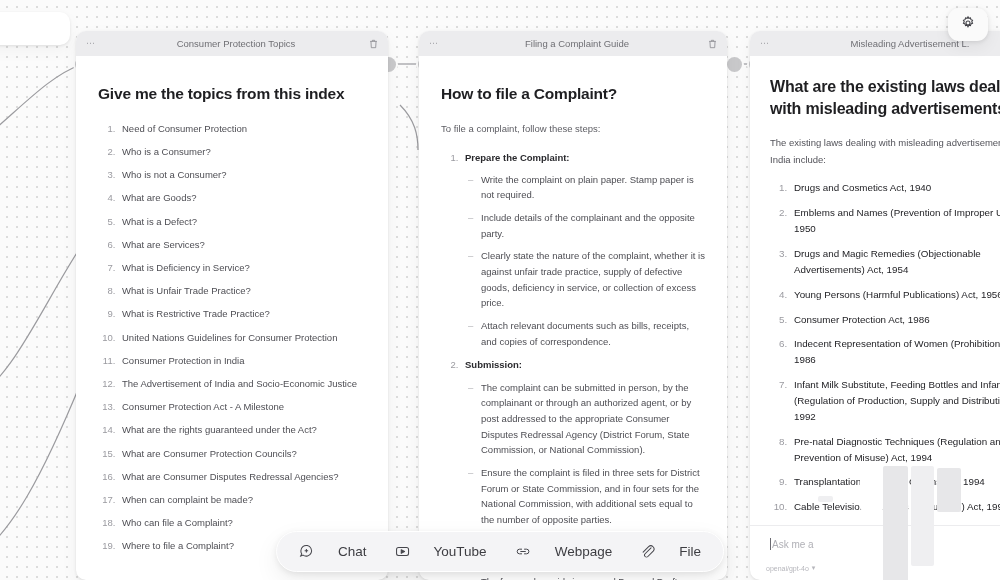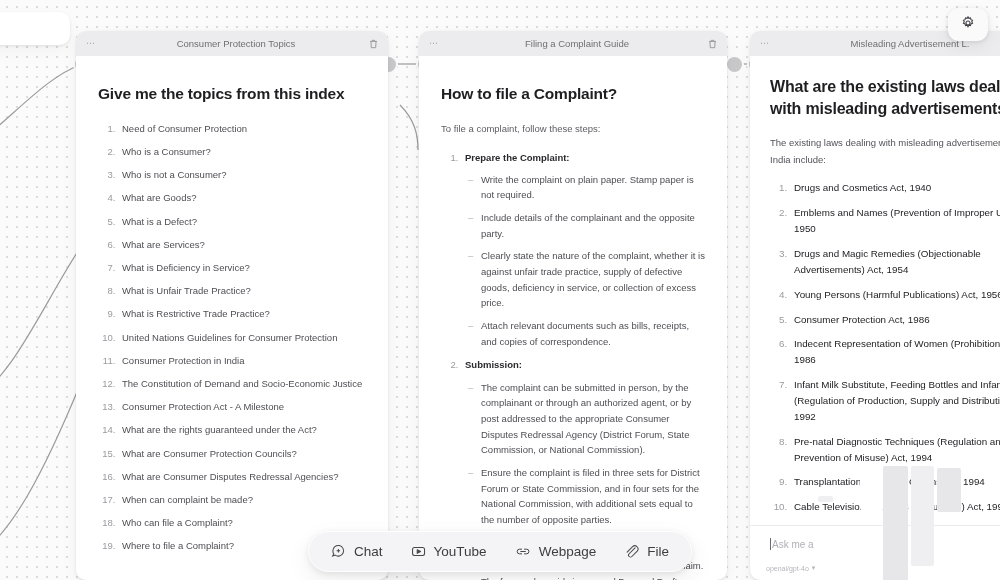--- a/index.html
+++ b/index.html
@@ -78,21 +78,21 @@
 
   
   .toolbar{
     position:absolute;left:50%;transform:translateX(-50%);bottom:8px;
     background:#f4f4f6;border-radius:22px;display:flex;align-items:center;
     gap:4px;padding:7px 10px;
     box-shadow:0 2px 6px rgba(0,0,0,.08),0 10px 26px rgba(0,0,0,.07);
     border:1px solid #fff;
   }
   .tb-item{
-    display:flex;align-items:flex-start;gap:8px;padding:5px 12px;border-radius:16px;
+    display:flex;align-items:flex-start;gap:24px;padding:5px 12px;border-radius:16px;
     font-size:13.5px;color:#3d3d42;cursor:pointer;
   }
   .tb-item svg{display:block;}
 
   
   .gear-btn{
     position:absolute;top:8px;right:12px;width:40px;height:33px;
     background:#fafafa;border-radius:11px;display:flex;align-items:center;
     justify-content:center;box-shadow:0 1px 4px rgba(0,0,0,.10),0 6px 16px rgba(0,0,0,.06);
     z-index:40;
@@ -142,21 +142,21 @@
           <li>Who is a Consumer?</li>
           <li>Who is not a Consumer?</li>
           <li>What are Goods?</li>
           <li>What is a Defect?</li>
           <li>What are Services?</li>
           <li>What is Deficiency in Service?</li>
           <li>What is Unfair Trade Practice?</li>
           <li>What is Restrictive Trade Practice?</li>
           <li>United Nations Guidelines for Consumer Protection</li>
           <li>Consumer Protection in India</li>
-          <li>The Constitution of Demand and Socio-Economic Justice</li>
+          <li>The Advertisement of India and Socio-Economic Justice</li>
           <li>Consumer Protection Act - A Milestone</li>
           <li>What are the rights guaranteed under the Act?</li>
           <li>What are Consumer Protection Councils?</li>
           <li>What are Consumer Disputes Redressal Agencies?</li>
           <li>When can complaint be made?</li>
           <li>Who can file a Complaint?</li>
           <li>Where to file a Complaint?</li>
         </ol>
     </div>
   </div>

